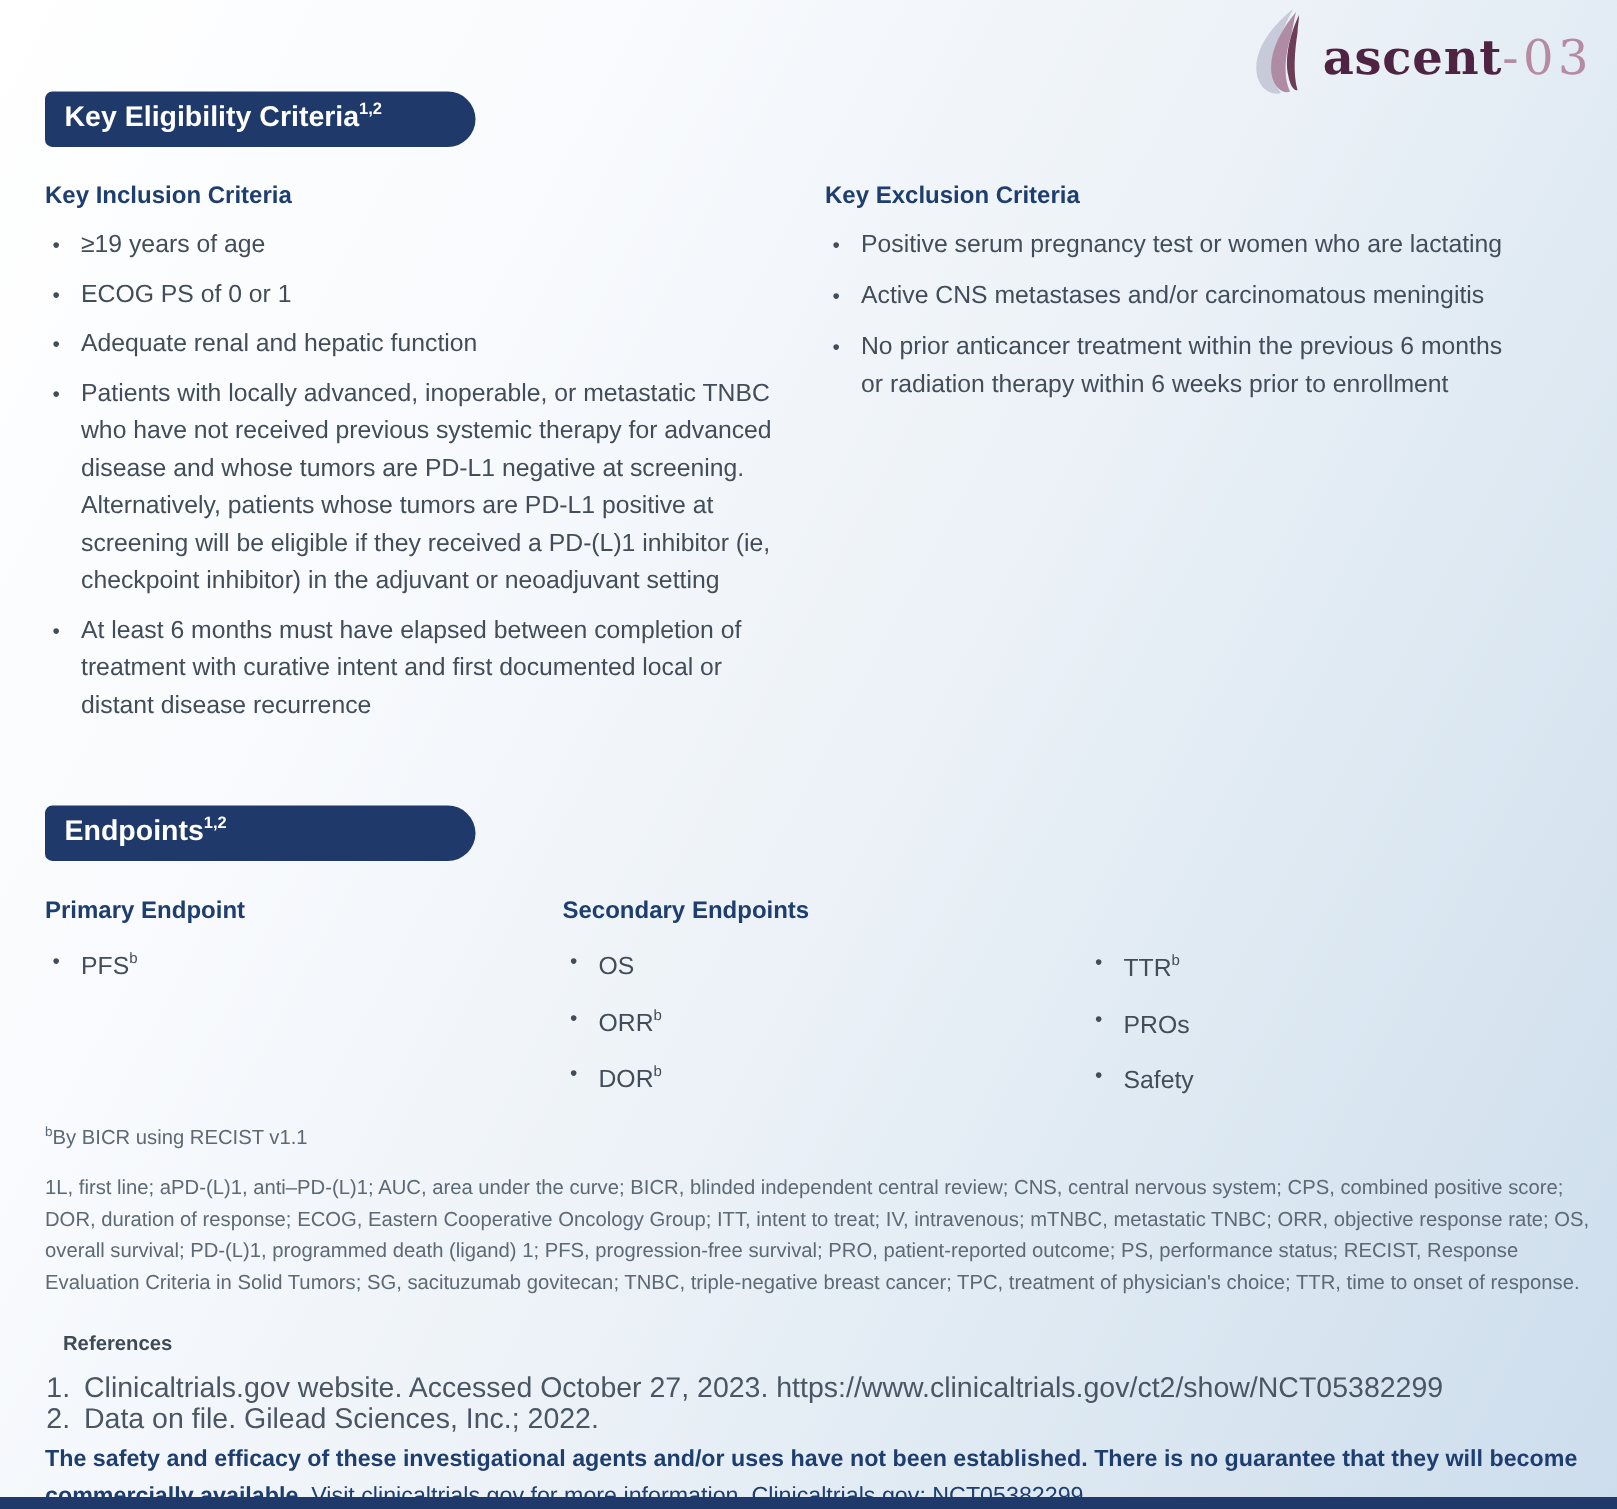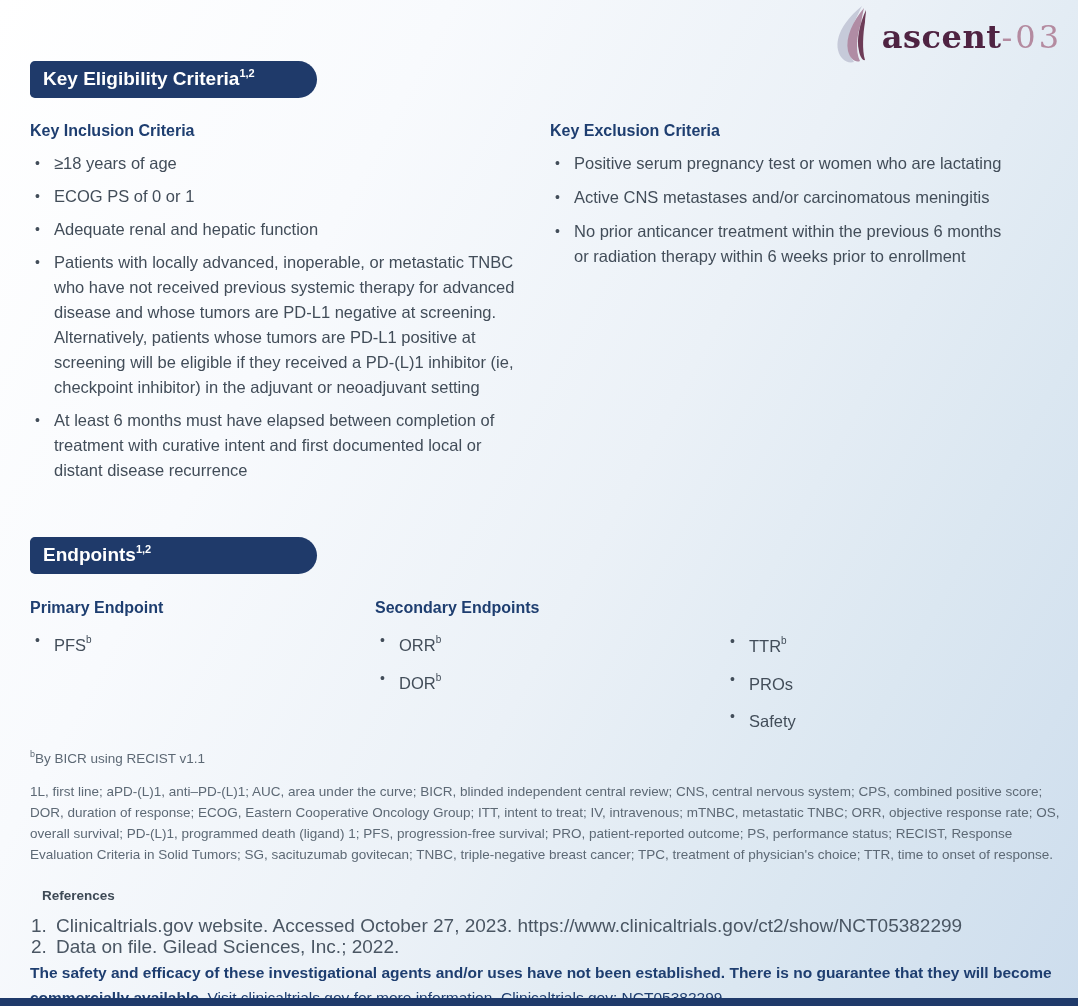--- a/index.html
+++ b/index.html
@@ -77,21 +77,21 @@
     </span>
     <span class="logo-text"><span class="logo-main">ascent</span><span class="logo-suffix">-03</span></span>
   </div>
 
   <div class="banner banner-eligibility"><span>Key Eligibility Criteria</span><sup>1,2</sup></div>
 
   <div class="elig-grid">
     <div class="elig-col-left">
       <h3 class="h-section">Key Inclusion Criteria</h3>
       <ul class="bullets">
-        <li><span>≥18 years of age</span></li>
+        <li><span>≥19 years of age</span></li>
         <li><span>ECOG PS of 0 or 1</span></li>
         <li><span>Adequate renal and hepatic function</span></li>
         <li><span>Patients with locally advanced, inoperable, or metastatic TNBC who have not received previous systemic therapy for advanced disease and whose tumors are PD-L1 negative at screening. Alternatively, patients whose tumors are PD-L1 positive at screening will be eligible if they received a PD-(L)1 inhibitor (ie, checkpoint inhibitor) in the adjuvant or neoadjuvant setting</span></li>
         <li><span>At least 6 months must have elapsed between completion of treatment with curative intent and first documented local or distant disease recurrence</span></li>
       </ul>
     </div>
     <div class="elig-col-right">
       <h3 class="h-section">Key Exclusion Criteria</h3>
       <ul class="bullets">
         <li><span>Positive serum pregnancy test or women who are lactating</span></li>
@@ -106,20 +106,21 @@
   <div class="endpoints-grid">
     <div>
       <h3 class="h-section">Primary Endpoint</h3>
       <ul class="bullets">
         <li><span>PFS</span><sup>b</sup></li>
       </ul>
     </div>
     <div>
       <h3 class="h-section">Secondary Endpoints</h3>
       <ul class="bullets">
+        <li><span>OS</span><sup></sup></li>
         <li><span>ORR</span><sup>b</sup></li>
         <li><span>DOR</span><sup>b</sup></li>
       </ul>
     </div>
     <div>
       <div class="spacer-heading"></div>
       <ul class="bullets">
         <li><span>TTR</span><sup>b</sup></li>
         <li><span>PROs</span><sup></sup></li>
         <li><span>Safety</span><sup></sup></li>

